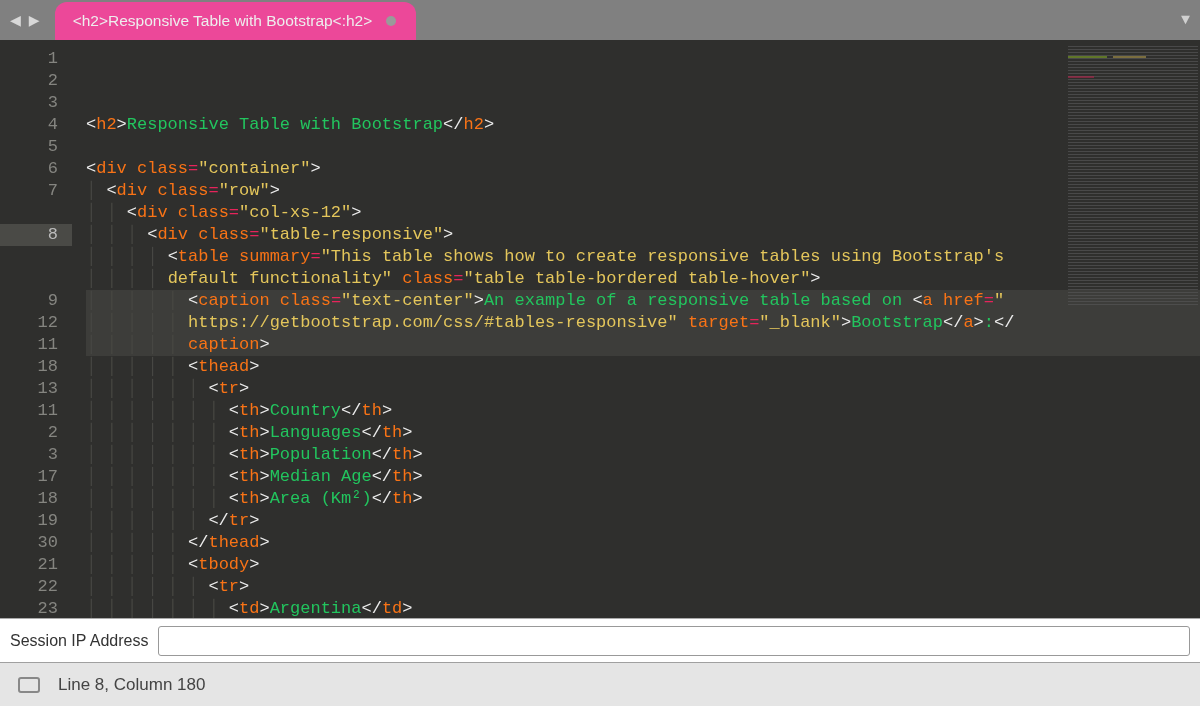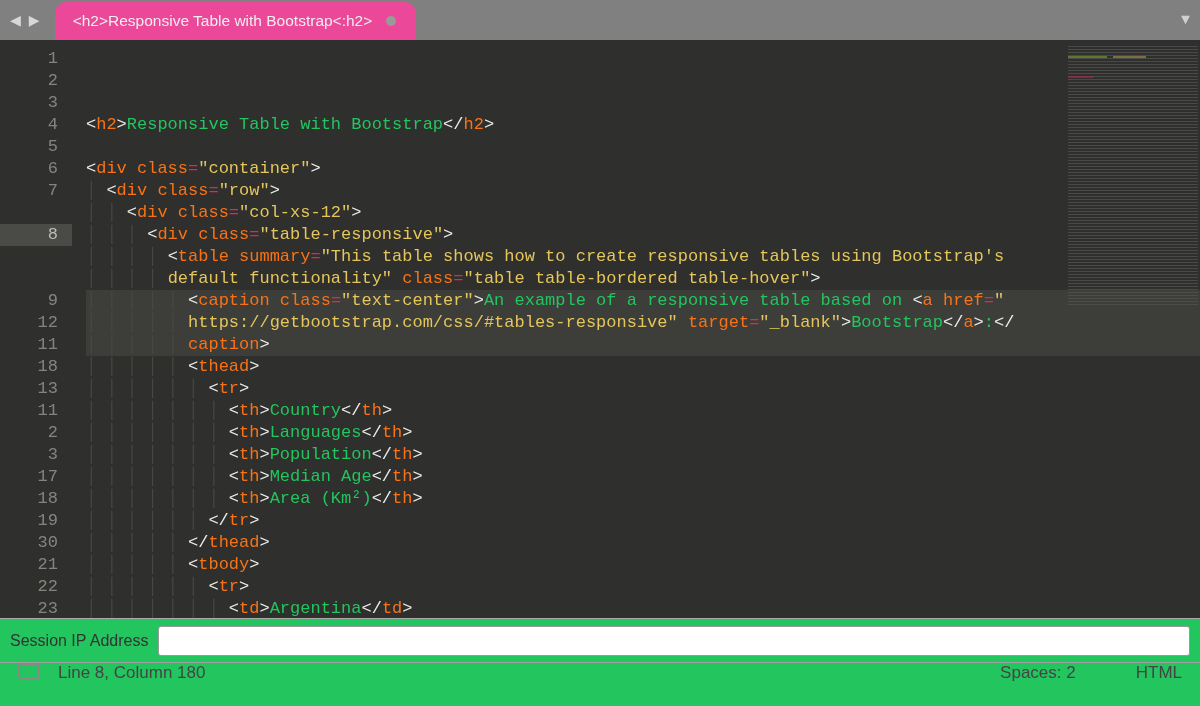--- a/index.html
+++ b/index.html
@@ -107,42 +107,43 @@
   content:"";
   position:absolute;
   inset:0;
   background:
     linear-gradient(90deg, #a6d926 0 30%, transparent 30% 35%, #e4c65b 35% 60%, transparent 60%) 0 10px/100% 2px no-repeat,
     linear-gradient(90deg, #e6245b 0 20%, transparent 20%) 0 30px/100% 2px no-repeat;
   opacity:0.6;
 }
 .bottom-session {
   height: 44px;
-  background: #22c55e;
+  background: #ffffff;
   border-top: 1px solid #aaa;
   display: flex;
   align-items: center;
   padding: 0 10px;
   gap: 10px;
   font-family: -apple-system, "Helvetica Neue", Arial, sans-serif;
 }
 .bottom-session label { color: #333; font-size: 16px; }
 .bottom-session input {
   flex: 1;
   height: 30px;
   border: 1px solid #999;
   border-radius: 3px;
   background: #fff;
   padding: 0 6px;
 }
 .status-bar {
   height: 44px;
-  background: #22c55e;
+  background: #e5e5e5;
   border-top: 1px solid #a0a0a0;
   display: flex;
+  align-items: center;
   padding: 0 18px;
   color: #444;
   font-family: -apple-system, "Helvetica Neue", Arial, sans-serif;
   font-size: 17px;
   gap: 18px;
 }
 .status-icon {
   width: 22px; height: 16px;
   border: 2px solid #888;
   border-radius: 3px;
@@ -200,17 +201,13 @@
 </div>
 
 <div class="bottom-session">
   <label>Session IP Address</label>
   <input type="text" value="" style="">
 </div>
 
 <div class="status-bar">
   <span class="status-icon"></span>
   <span>Line 8, Column 180</span>
-  <div class="status-right">
-    <span>Spaces: 2</span>
-    <span>HTML</span>
-  </div>
 </div>
 
 </body></html>

